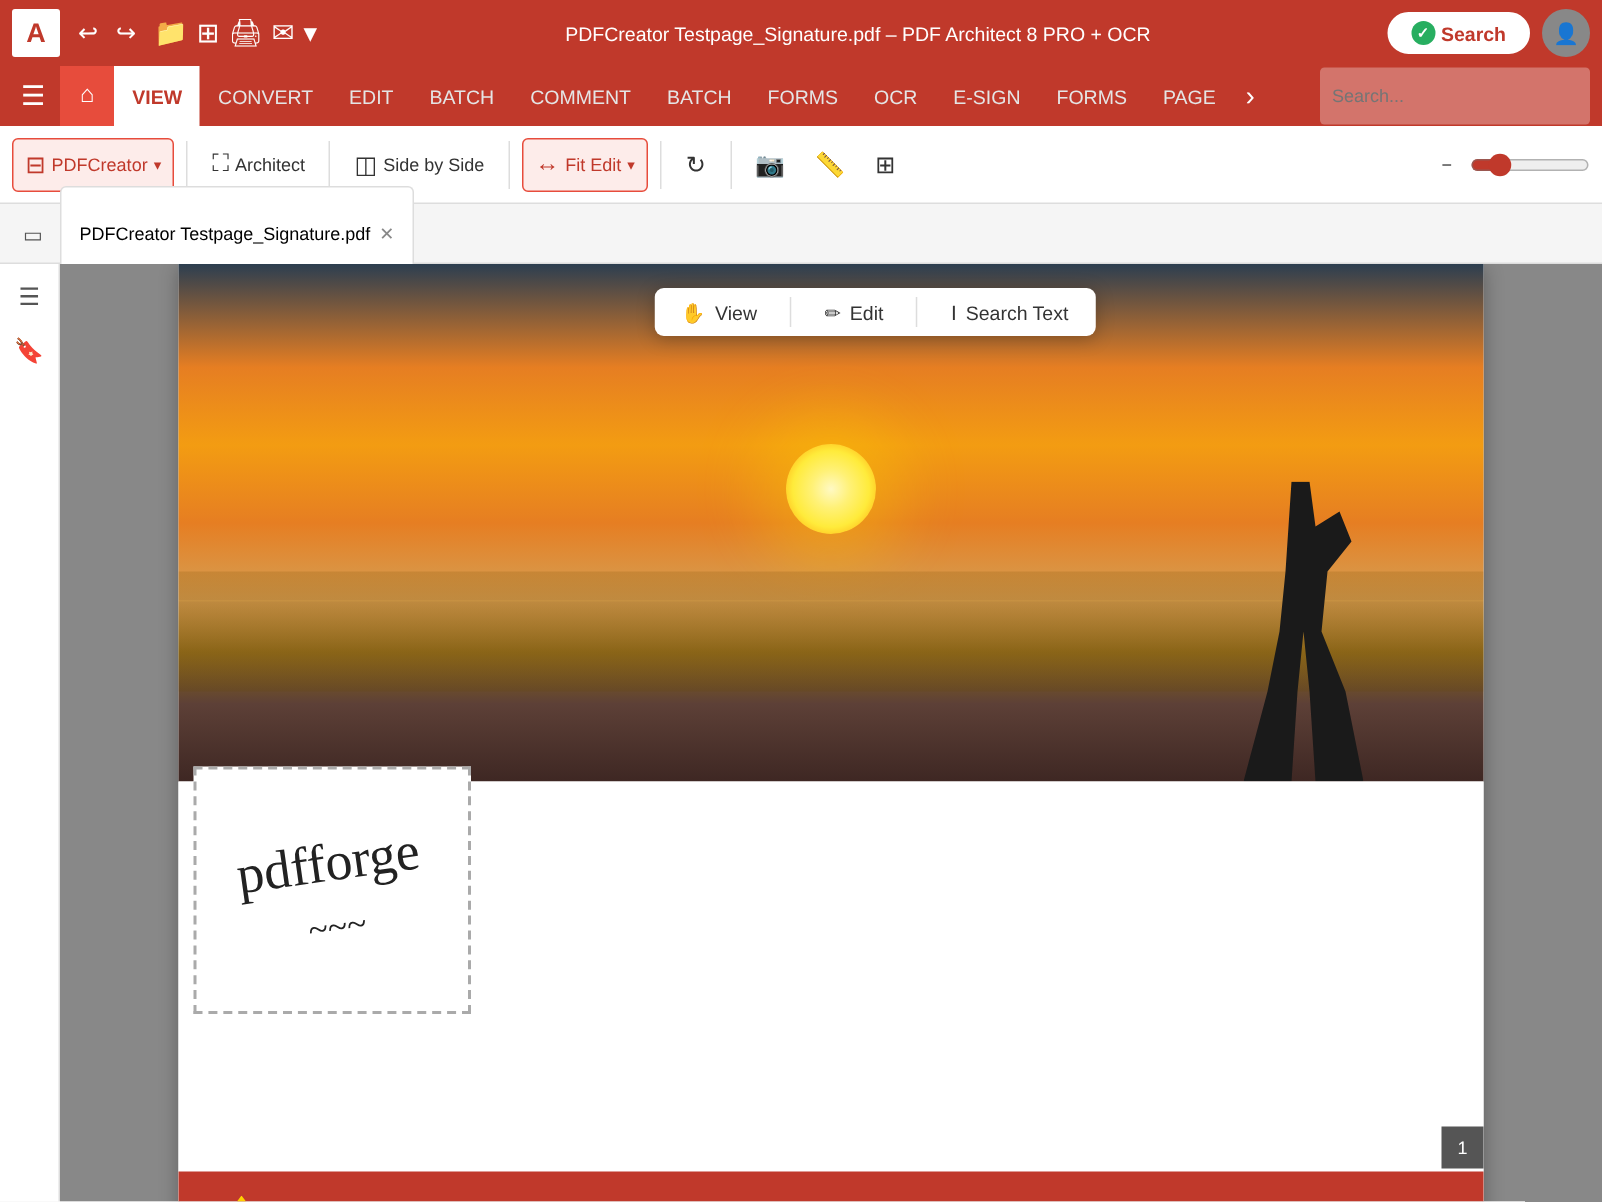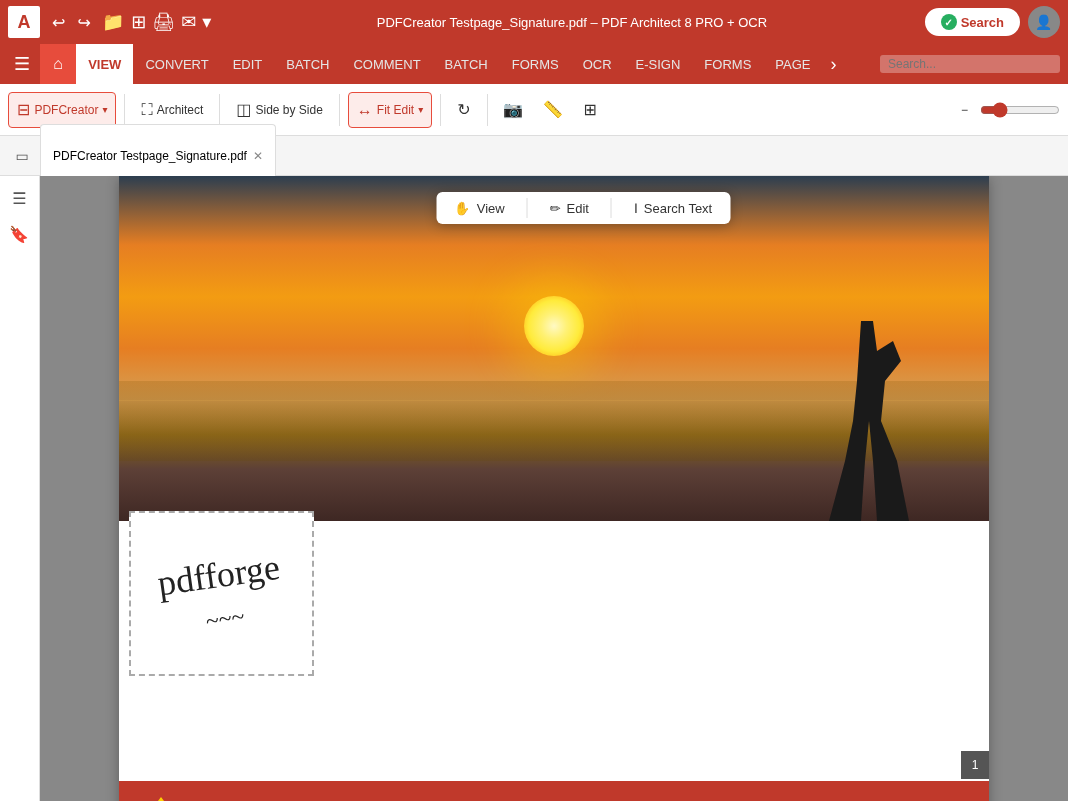--- a/index.html
+++ b/index.html
@@ -75,21 +75,21 @@
       color: #e5e5e5; padding: 0 12px; height: 40px; display: flex; align-items: center;
       font-size: 13px; cursor: pointer; font-weight: 400;
     }
     .menu-item.active { background: white; color: #c0392b; font-weight: bold; }
     .menu-item-more {
       color: white; font-size: 18px; padding: 0 8px; cursor: pointer;
     }
     .menu-search {
       margin-left: auto; margin-right: 4px;
       background: rgba(255,255,255,0.3); border: none; border-radius: 3px;
-      height: 18px; width: 180px; padding: 0 8px; color: white; font-size: 12px;
+      height: 38px; width: 180px; padding: 0 8px; color: white; font-size: 12px;
     }
 
     
     .toolbar {
       background: white;
       height: 52px;
       display: flex;
       align-items: center;
       padding: 0 8px;
       border-bottom: 1px solid #ddd;

